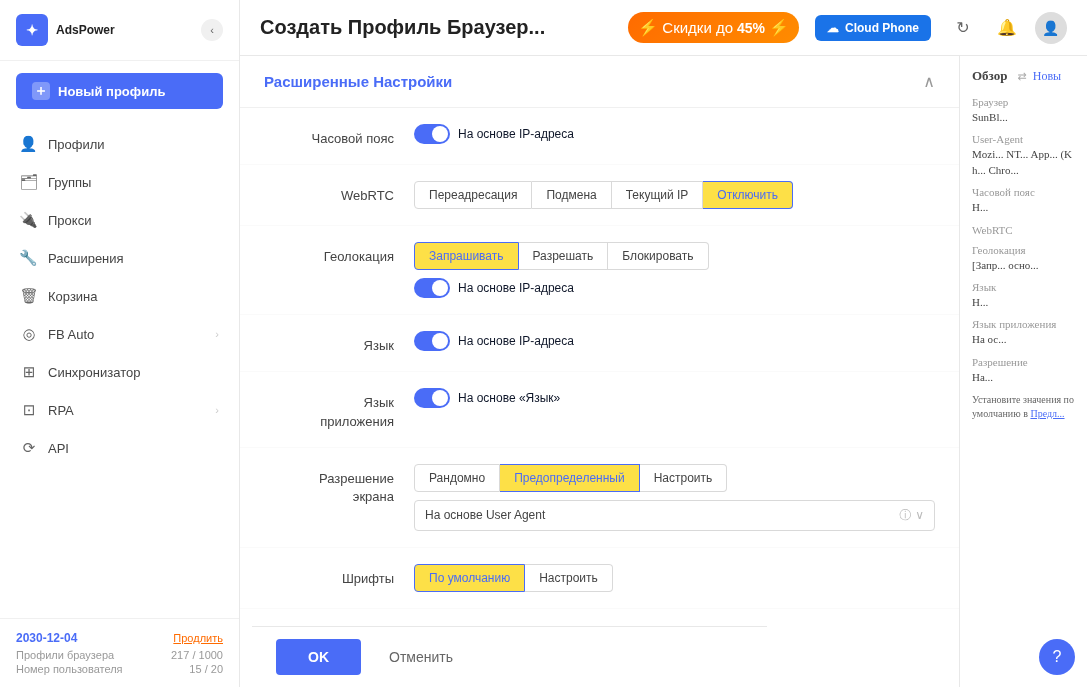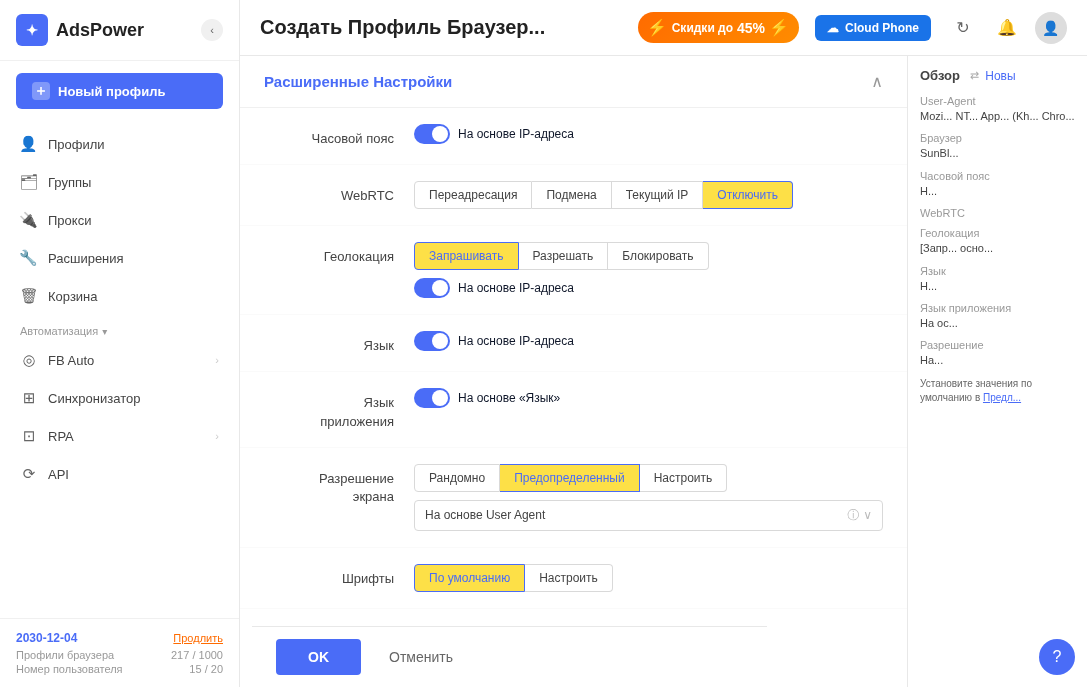--- a/index.html
+++ b/index.html
@@ -2,21 +2,21 @@
 <html><head>
   <meta charset="utf-8">
   <style>
     * { box-sizing: border-box; margin: 0; padding: 0; }
     body { font-family: -apple-system, BlinkMacSystemFont, 'Segoe UI', sans-serif; font-size: 13px; background: #f5f6fa; display: flex; height: 687px; overflow: hidden; }
 
     
     .sidebar { width: 240px; background: #fff; border-right: 1px solid #e8e8e8; display: flex; flex-direction: column; height: 687px; flex-shrink: 0; }
     .sidebar-logo { display: flex; align-items: center; padding: 14px 16px; gap: 8px; border-bottom: 1px solid #f0f0f0; }
     .logo-icon { width: 32px; height: 32px; background: #4a6cf7; border-radius: 6px; display: flex; align-items: center; justify-content: center; color: white; font-weight: bold; font-size: 14px; }
-    .logo-text { font-size: 18px; font-weight: 700; color: #222; }
+    .logo-text { font-size: 12px; font-weight: 700; color: #222; }
     .sidebar-collapse { width: 22px; height: 22px; background: #f0f0f0; border-radius: 50%; display: flex; align-items: center; justify-content: center; cursor: pointer; margin-left: auto; color: #666; font-size: 11px; }
     .new-profile-btn { margin: 12px 16px; background: #4a6cf7; color: white; border: none; border-radius: 6px; padding: 9px 16px; font-size: 13px; font-weight: 600; cursor: pointer; display: flex; align-items: center; gap: 8px; width: calc(100% - 32px); }
     .plus-icon { width: 18px; height: 18px; background: rgba(255,255,255,0.3); border-radius: 4px; display: flex; align-items: center; justify-content: center; font-size: 14px; }
     .nav-section { flex: 1; overflow-y: auto; padding: 4px 0; }
     .nav-item { display: flex; align-items: center; gap: 10px; padding: 10px 20px; cursor: pointer; color: #444; font-size: 13px; }
     .nav-icon { width: 18px; height: 18px; display: flex; align-items: center; justify-content: center; color: #666; font-size: 15px; }
     .automation-header { padding: 10px 20px 4px; color: #999; font-size: 11px; display: flex; align-items: center; gap: 4px; }
     .automation-arrow { font-size: 10px; }
     .nav-item-arrow { margin-left: auto; color: #ccc; font-size: 11px; }
     .sidebar-footer { padding: 12px 16px; border-top: 1px solid #f0f0f0; font-size: 11px; }
@@ -70,21 +70,21 @@
     .select-box { display: flex; align-items: center; justify-content: space-between; border: 1px solid #d9d9d9; border-radius: 4px; padding: 6px 10px; cursor: pointer; margin-top: 8px; background: #fff; gap: 28px; }
     .select-box .select-text { font-size: 12px; color: #444; }
     .select-icons { display: flex; align-items: center; gap: 4px; color: #bbb; font-size: 12px; }
 
     
     .form-footer { position: fixed; bottom: 0; left: 252px; right: 320px; background: #fff; border-top: 1px solid #e8e8e8; padding: 12px 24px; display: flex; gap: 12px; align-items: center; z-index: 10; }
     .btn-ok { background: #4a6cf7; color: white; border: none; border-radius: 4px; padding: 10px 32px; font-size: 14px; font-weight: 600; cursor: pointer; }
     .btn-cancel { background: none; border: none; color: #666; font-size: 14px; cursor: pointer; padding: 10px 16px; }
 
     
-    .right-panel { width: 180px; background: #fff; border-left: 1px solid #e8e8e8; padding: 12px; overflow-y: auto; flex-shrink: 0; }
+    .right-panel { width: 128px; background: #fff; border-left: 1px solid #e8e8e8; padding: 12px; overflow-y: auto; flex-shrink: 0; font-family: Liberation Serif, serif; }
     .right-panel-header { display: flex; align-items: center; gap: 6px; margin-bottom: 12px; }
     .right-panel-title { font-size: 13px; font-weight: 600; color: #444; }
     .right-panel-new { font-size: 12px; color: #4a6cf7; cursor: pointer; }
     .right-panel-row { margin-bottom: 8px; }
     .rp-label { font-size: 11px; color: #999; margin-bottom: 2px; }
     .rp-value { font-size: 11px; color: #444; word-break: break-all; line-height: 1.4; }
     .rp-note { font-size: 10px; color: #666; margin-top: 8px; line-height: 1.4; }
     .help-btn { position: fixed; bottom: 12px; right: 12px; width: 36px; height: 36px; background: #4a6cf7; border-radius: 50%; display: flex; align-items: center; justify-content: center; color: white; font-size: 16px; cursor: pointer; }
 
     
@@ -121,24 +121,20 @@
     </div>
     <div class="nav-item">
       <span class="nav-icon">🔧</span>
       <span>Расширения</span>
     </div>
     <div class="nav-item">
       <span class="nav-icon">🗑</span>
       <span>Корзина</span>
     </div>
 
-    <div class="automation-header">
-      <span>Автоматизация</span>
-      <span class="automation-arrow">▾</span>
-    </div>
 
     <div class="nav-item">
       <span class="nav-icon">◎</span>
       <span>FB Auto</span>
       <span class="nav-item-arrow">›</span>
     </div>
     <div class="nav-item">
       <span class="nav-icon">⊞</span>
       <span>Синхронизатор</span>
     </div>
@@ -169,21 +165,21 @@
   </div>
 </div>
 
 <div class="main-content">
 
   <div class="top-header">
     <span class="page-title">Создать Профиль Браузер...</span>
 
     <div style="display:flex;align-items:center;gap:4px;background:linear-gradient(135deg,#ff6b00,#ff8c00);color:white;padding:6px 10px;border-radius:20px;">
       <span style="font-size:16px;">⚡</span>
-      <span style="font-size:12px;font-weight:700;">Скидки до</span>
+      <span style="font-size:15px;font-weight:400;">Скидки до</span>
       <span style="font-size:14px;font-weight:900;">45%</span>
       <span style="font-size:16px;">⚡</span>
     </div>
 
     <button class="cloud-phone-btn">
       <span>☁</span>
       <span>Cloud Phone</span>
     </button>
 
     <div class="header-icons">
@@ -306,28 +302,28 @@
     </div>
 
     <div class="right-panel">
       <div class="right-panel-header">
         <span class="right-panel-title">Обзор</span>
         <span style="font-size:11px;margin-left:4px;color:#aaa;">⇄</span>
         <span class="right-panel-new">Новы</span>
       </div>
 
       <div class="right-panel-row">
+        <div class="rp-label">Браузер</div>
+        <div class="rp-value">SunBl...</div>
+      </div>
+      <div class="right-panel-row">
         <div class="rp-label">User-Agent</div>
         <div class="rp-value">Mozi... NT... App... (Kh... Chro...</div>
       </div>
       <div class="right-panel-row">
-        <div class="rp-label">Браузер</div>
-        <div class="rp-value">SunBl...</div>
-      </div>
-      <div class="right-panel-row">
         <div class="rp-label">Часовой пояс</div>
         <div class="rp-value">Н...</div>
       </div>
       <div class="right-panel-row">
         <div class="rp-label">WebRTC</div>
         <div class="rp-value"></div>
       </div>
       <div class="right-panel-row">
         <div class="rp-label">Геолокация</div>
         <div class="rp-value">[Запр... осно...</div>

